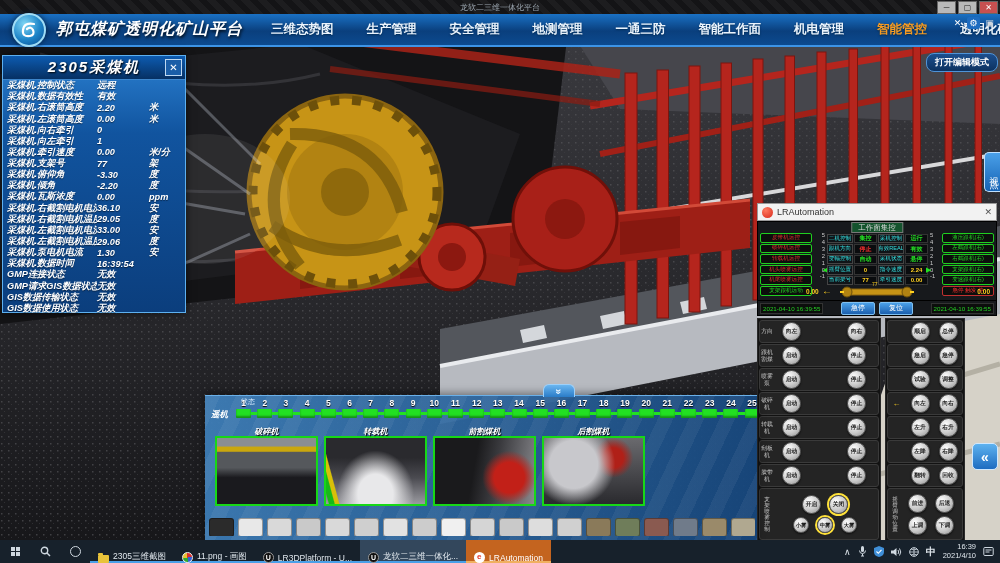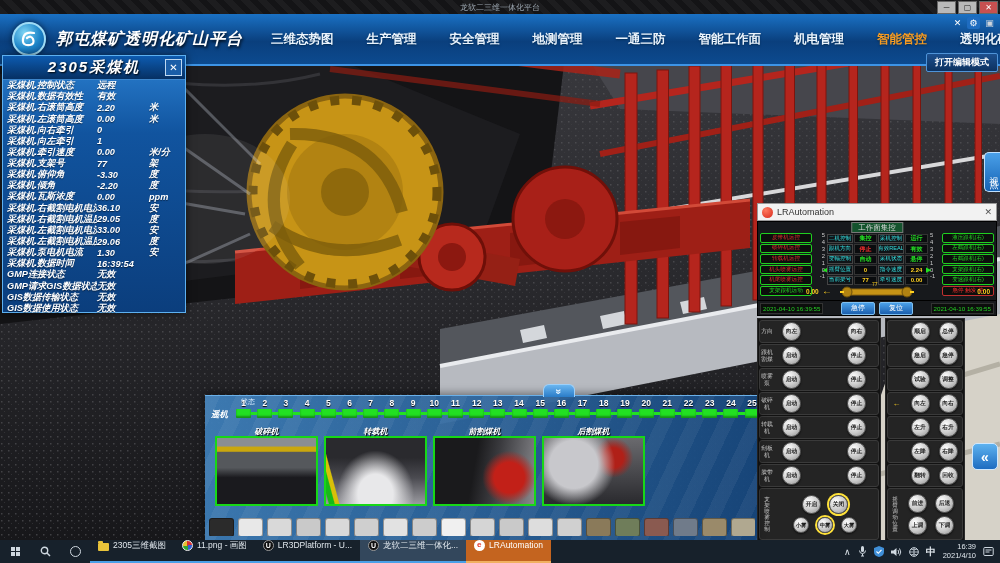--- a/index.html
+++ b/index.html
@@ -9,40 +9,40 @@
   .scene{position:absolute;left:0;top:14px;width:1000px;height:526px;display:block;}
   
   .tbar{position:absolute;left:0;top:0;width:100%;height:14px;
     background:repeating-linear-gradient(45deg,#1d1d1f 0 6px,#141416 6px 12px);
     display:flex;align-items:center;justify-content:center;color:#9aa4ae;font-size:8px;}
   .wc{position:absolute;right:2px;top:1px;display:flex;gap:2px;}
   .wcb{width:17px;height:11px;background:#b9b9b9;color:#222;font-size:8px;line-height:11px;
     text-align:center;border:1px solid #666;cursor:pointer;}
   .wcb.cls{background:#c75050;color:#fff;}
   
-  .nav{position:absolute;left:0;top:14px;width:100%;height:52px;display:flex;align-items:center;
+  .nav{position:absolute;left:0;top:14px;width:100%;height:33px;display:flex;align-items:center;
     background:linear-gradient(180deg,#1a71c4 0%,#0a3f7d 55%,#0c4a8f 100%);
     border-bottom:2px solid #3d94e6;box-sizing:border-box;}
   .logo{width:30px;height:30px;margin-left:12px;border-radius:50%;flex:none;
     background:radial-gradient(circle at 35% 30%,#7fd6f5,#1c84c8 55%,#0a4a8e);
     border:2px solid #9fdcf5;box-shadow:0 0 6px #041f3d;display:flex;align-items:center;justify-content:center;}
   .brand{margin-left:10px;font-size:16px;font-weight:700;font-style:italic;color:#fff;
     letter-spacing:1px;text-shadow:1px 2px 3px rgba(0,0,0,.8);white-space:nowrap;}
   .navitems{display:flex;margin-left:28px;gap:33px;white-space:nowrap;}
   .navitem{font-size:12.5px;font-weight:700;color:#eaf3fc;text-shadow:0 1px 2px #012a50;cursor:pointer;}
   .navitem.active{color:#f59b23;}
   .cornericons{position:absolute;right:4px;top:3px;display:flex;gap:3px;}
   .cico{width:13px;height:12px;font-size:9px;line-height:12px;text-align:center;color:#fff;cursor:pointer;}
   .ic-tools::before{content:"✕";}
   .ic-gear{background:#1e6cc0;border-radius:2px;}
   .ic-gear::before{content:"⚙";}
   .ic-full{color:#cfd6dd;}
   .ic-full::before{content:"▣";}
   .editbtn{position:absolute;right:2px;top:53px;padding:2px 8px;font-size:9px;font-weight:700;color:#fff;
-    background:linear-gradient(#1c4f8e,#0d3260);border:1px solid #4e93d8;border-radius:2px;cursor:pointer;}
+    background:linear-gradient(#1c4f8e,#0d3260);border:1px solid #4e93d8;border-radius:8px;cursor:pointer;}
   
   .lpanel{position:absolute;left:2px;top:55px;width:184px;height:258px;box-sizing:border-box;
     background:linear-gradient(180deg,#2a7fd0 0%,#11549f 30%,#0b3e7d 100%);
     border:1px solid #5db0f0;box-shadow:0 0 8px rgba(0,0,0,.6);font-style:italic;}
   .lphead{position:relative;height:23px;background:linear-gradient(180deg,#0d5bb0,#063063);
     display:flex;align-items:center;justify-content:center;border-bottom:1px solid #3d86cc;}
   .lptitle{font-size:15px;font-weight:700;color:#fff;letter-spacing:2px;text-shadow:1px 1px 2px #000;}
   .lpclose{position:absolute;right:3px;top:3px;width:15px;height:15px;border:1px solid #bcd8f2;
     color:#fff;font-size:10px;line-height:15px;text-align:center;cursor:pointer;background:#1a5ea8;}
   .lprow{display:flex;padding:0 4px;height:11.15px;align-items:center;color:#fff;font-size:9.2px;font-weight:700;
@@ -158,21 +158,21 @@
     linear-gradient(180deg,#6a6a6e,#2a2a2e);}
   .thumbs{position:absolute;left:4px;top:122px;right:2px;height:18px;display:flex;gap:4px;overflow:hidden;}
   .thumb{width:23px;height:17px;border-radius:3px;border:1px solid rgba(0,0,0,.35);flex:none;cursor:pointer;}
   
   .taskbar{position:absolute;left:0;bottom:0;width:100%;height:23px;background:#17212b;display:flex;
     align-items:center;color:#dfe6ec;}
   .tbicon{width:30px;height:23px;display:flex;align-items:center;justify-content:center;cursor:pointer;}
   .winlogo{display:grid;grid-template-columns:4px 4px;grid-template-rows:4px 4px;gap:1px;}
   .winlogo i{background:#cfd8e0;}
   .ringico{width:9px;height:9px;border:1.5px solid #cfd8e0;border-radius:50%;}
-  .tapp{height:23px;display:flex;align-items:flex-start;gap:4px;padding:0 8px;font-size:8.5px;cursor:pointer;
+  .tapp{height:23px;display:flex;align-items:flex-end;gap:4px;padding:0 8px;font-size:8.5px;cursor:pointer;
     box-shadow:inset 0 -2px 0 #4aa0e8;white-space:nowrap;max-width:120px;overflow:hidden;}
   .tapp.active{background:#33475c;}
   .tapp.orange{background:#c4641f;box-shadow:inset 0 -2px 0 #f0b060;color:#fff;}
   .appicon{width:11px;height:11px;flex:none;position:relative;}
   .i-folder{background:#e8c33a;border-radius:1px;height:8px;margin-top:3px;}
   .i-folder::before{content:"";position:absolute;left:0;top:-2px;width:5px;height:2px;background:#e8c33a;border-radius:1px 1px 0 0;}
   .i-paint{border-radius:50%;background:conic-gradient(#d83030 0 25%,#3060d8 25% 50%,#30a830 50% 75%,#e8c030 75% 100%);border:1px solid #eee;box-sizing:border-box;}
   .i-unreal{border-radius:50%;background:#111;border:1px solid #999;box-sizing:border-box;color:#fff;
     font-size:7px;font-weight:700;display:flex;align-items:center;justify-content:center;}
   .i-unreal::before{content:"U";}

